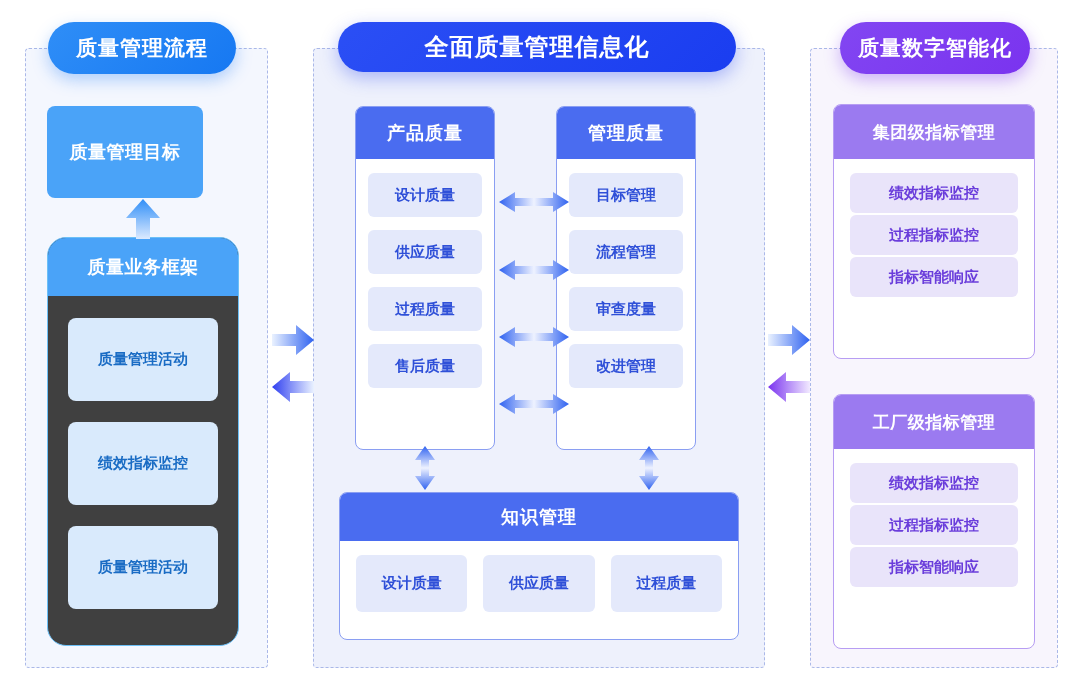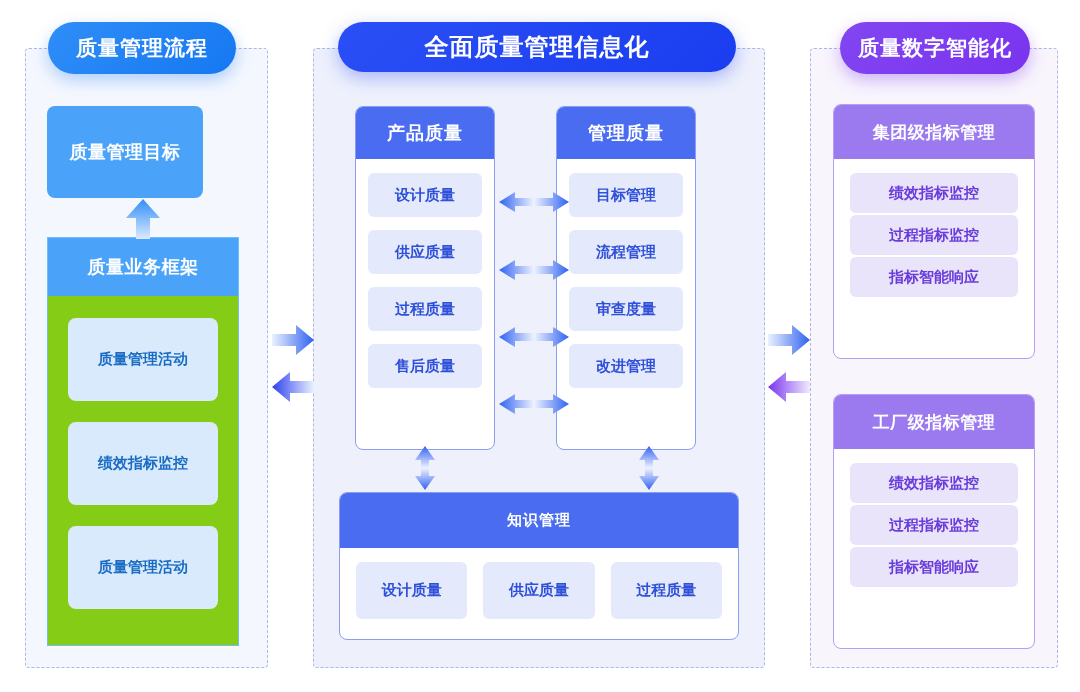--- a/index.html
+++ b/index.html
@@ -55,21 +55,21 @@
 
   
   .goal-box {
     position:absolute; left:47px; top:106px; width:156px; height:92px;
     background:#4aa3f8; border-radius:8px;
     display:flex; align-items:center; justify-content:center;
     color:#fff; font-size:18px; font-weight:bold; letter-spacing:.5px;
   }
   .framework-card {
     position:absolute; left:47px; top:237px; width:192px; height:409px;
-    background:#84cc16; border:1.5px solid #6cc0f7; border-radius:0;
+    background:#404040; border:1.5px solid #6cc0f7; border-radius:19px;
     overflow:hidden;
   }
   .framework-card .hd {
     height:58px; background:#4aa3f8;
     display:flex; align-items:center; justify-content:center;
     color:#fff; font-size:18px; font-weight:bold; letter-spacing:.5px;
   }
   .framework-card .bd { padding:22px 20px; display:flex; flex-direction:column; gap:21px; }
   .framework-card .item {
     height:83px; background:#d9eafc; border-radius:8px;
@@ -96,23 +96,23 @@
     display:flex; align-items:center; justify-content:center;
     color:#2f50d8; font-size:15px; font-weight:bold;
   }
 
   .knowledge-card {
     position:absolute; left:339px; top:492px; width:400px; height:148px;
     background:#ffffff; border:1.5px solid #8a9ef2; border-radius:8px;
     overflow:hidden;
   }
   .knowledge-card .hd {
-    height:55px; background:#4a6cf0;
-    display:flex; align-items:center; justify-content:center;
-    color:#fff; font-size:15px; font-weight:bold; letter-spacing:1px;
+    height:48px; background:#4a6cf0;
+    display:flex; align-items:center; justify-content:center;
+    color:#fff; font-size:18px; font-weight:bold; letter-spacing:1px;
   }
   .knowledge-card .bd {
     padding:14px 16px; display:flex; gap:16px;
   }
   .knowledge-card .item {
     flex:1; height:57px; background:#e4e9fb; border-radius:6px;
     display:flex; align-items:center; justify-content:center;
     color:#2f50d8; font-size:15px; font-weight:bold;
   }
 

